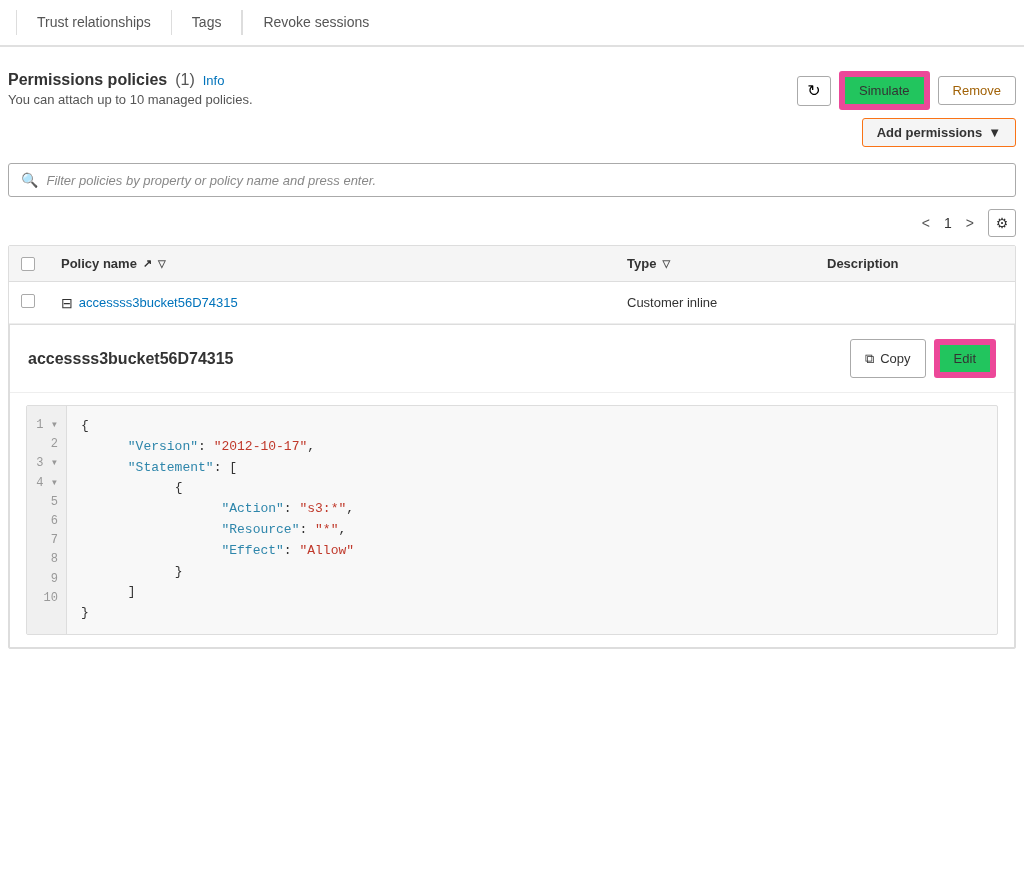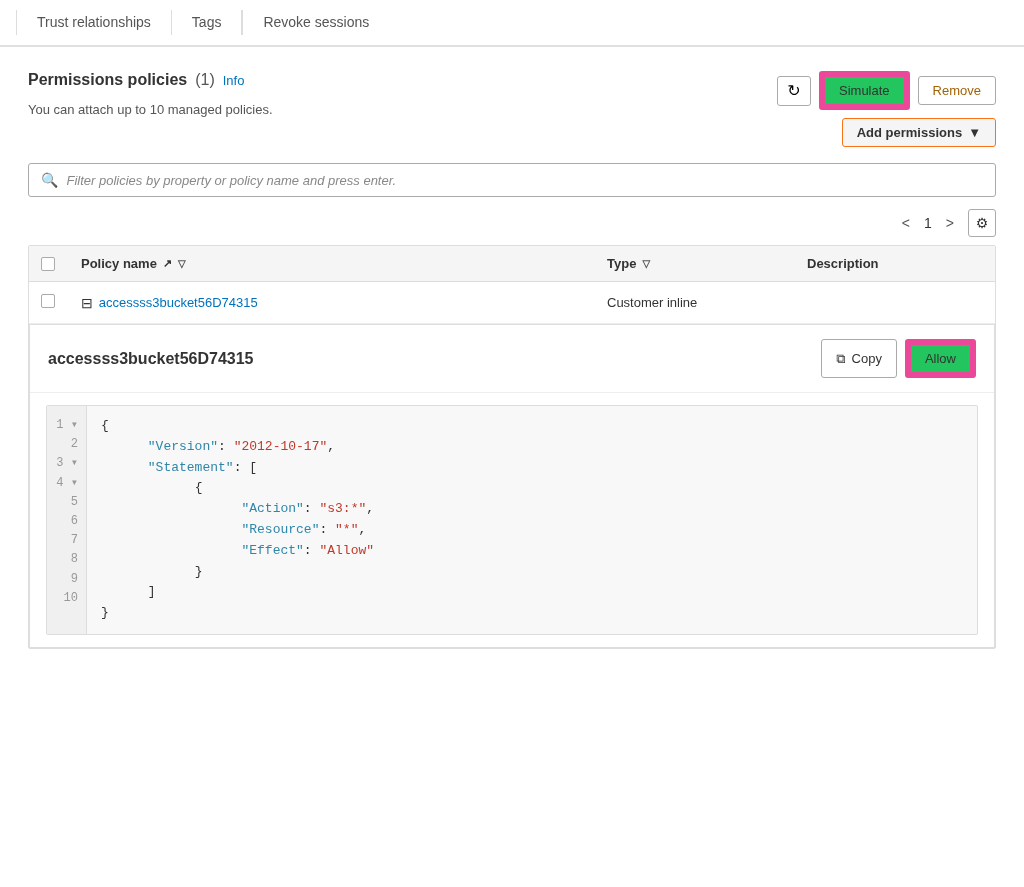--- a/index.html
+++ b/index.html
@@ -27,21 +27,21 @@
       white-space: nowrap;
     }
     .tab.active {
       color: #e8851a;
       border-bottom: 3px solid #e8851a;
       font-weight: 600;
     }
 
     
     .main-content {
-      padding: 24px 28px;
+      padding: 24px 8px;
       background: #fff;
     }
 
     
     .section-header {
       display: flex;
       align-items: flex-start;
       justify-content: space-between;
       margin-bottom: 16px;
     }
@@ -58,21 +58,21 @@
     }
     .info-link {
       color: #0073bb;
       font-size: 13px;
       text-decoration: none;
       font-weight: 400;
     }
     .section-subtitle {
       font-size: 13px;
       color: #555;
-      margin-top: 13px;
+      margin-top: 3px;
     }
 
     .header-actions {
       display: flex;
       flex-direction: column;
       align-items: flex-end;
       gap: 8px;
     }
     .header-actions-row {
       display: flex;
@@ -388,21 +388,21 @@
     </div>
 
     <div class="policy-panel">
       <div class="policy-panel-header">
         <span class="policy-panel-title">accessss3bucket56D74315</span>
         <div class="policy-panel-actions">
           <button class="btn">
             <span>⧉</span>
             <span>Copy</span>
           </button>
-          <button class="btn btn-primary">Allow</button>
+          <button class="btn btn-primary">Edit</button>
         </div>
       </div>
 
       <div class="json-editor">
         <div class="json-editor-inner">
           <div class="line-numbers">
             <div>1 ▾</div>
             <div>2</div>
             <div>3 ▾</div>
             <div>4 ▾</div>

